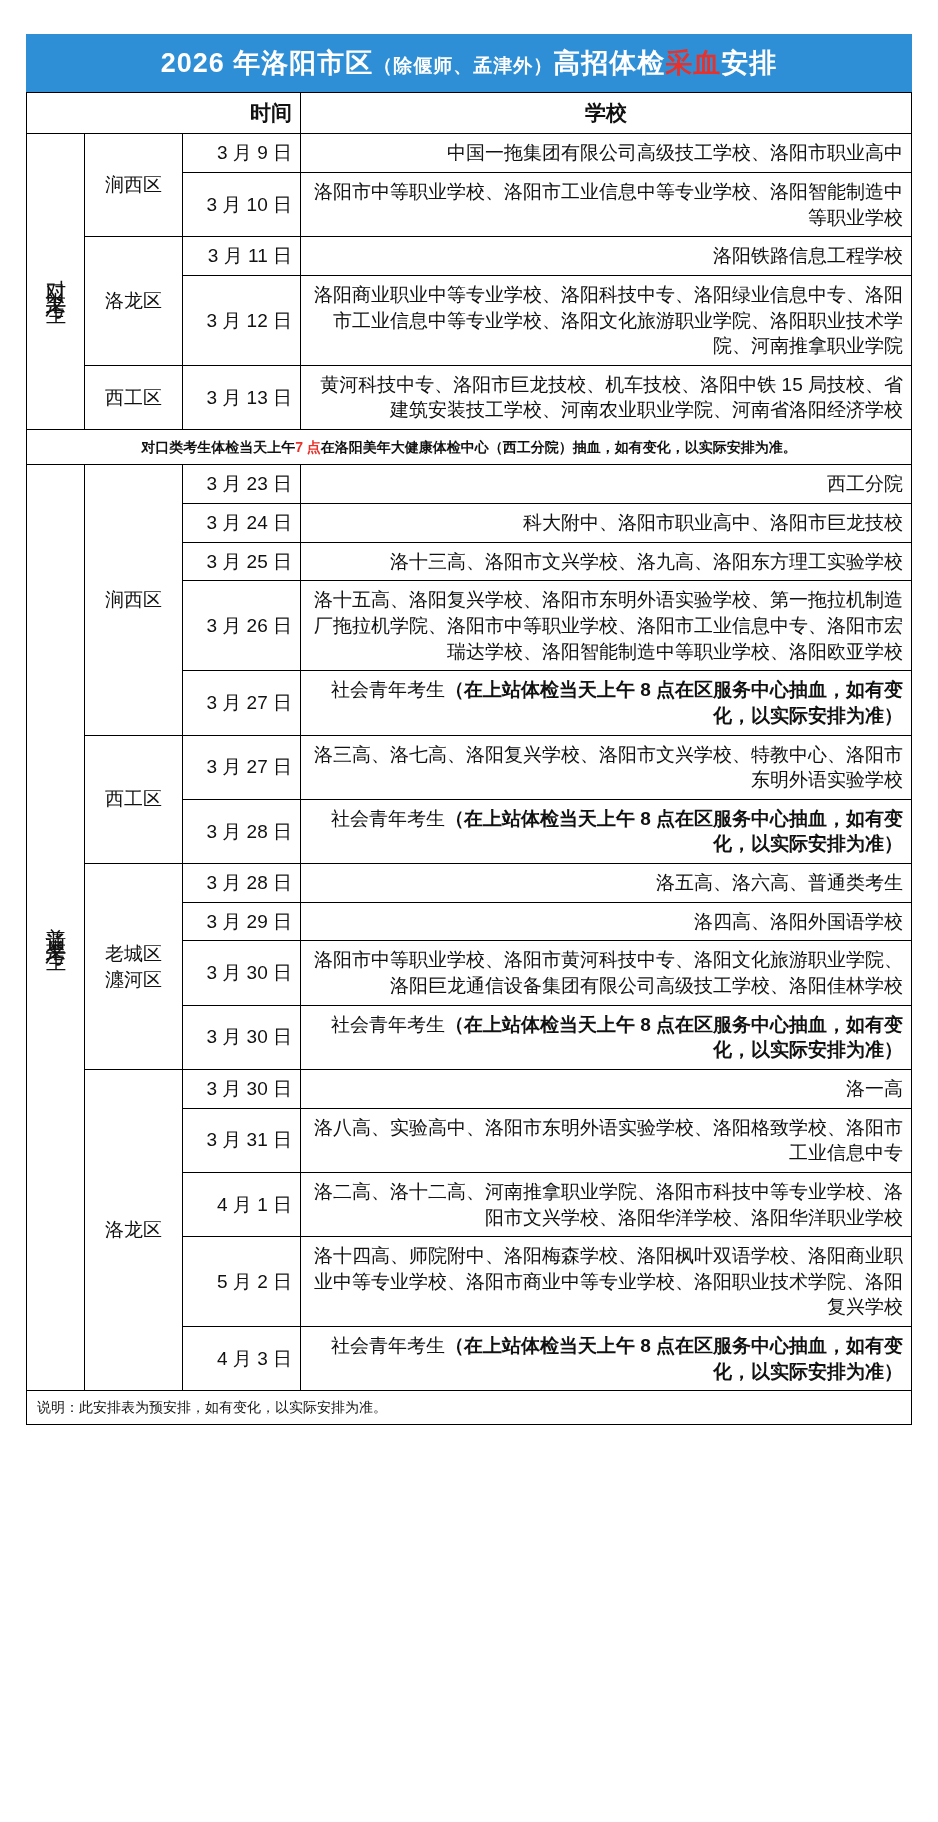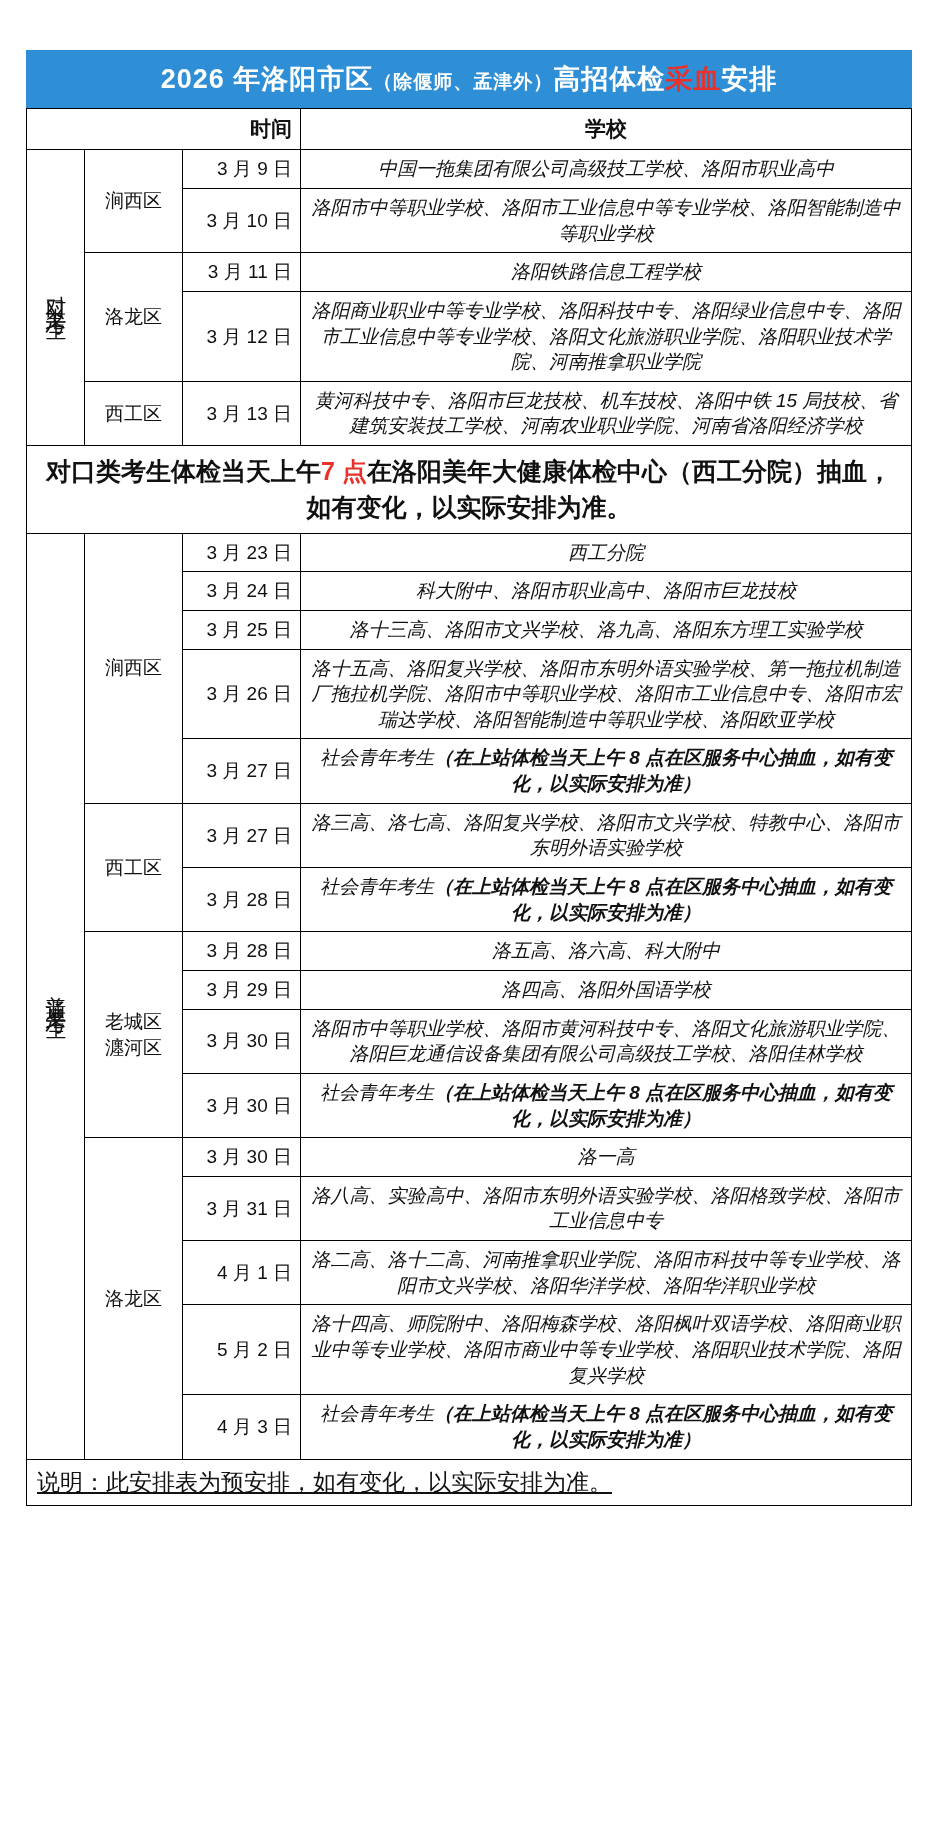--- a/index.html
+++ b/index.html
@@ -6,21 +6,20 @@
   body{
     width:938px;
     background:#ffffff;
     font-family:"Liberation Sans","DejaVu Sans",sans-serif;
     color:#111;
   }
   .page{
     width:938px;
     padding:34px 26px 10px 26px;
     box-sizing:border-box;
-    margin-top:16px;
   }
   .title-bar{
     background:#2f8fd6;
     color:#ffffff;
     height:58px;
     display:flex;
     align-items:center;
     justify-content:center;
     border:1px solid #2f8fd6;
     box-sizing:border-box;
@@ -51,36 +50,35 @@
   .c-cat .vtxt{
     writing-mode:vertical-rl;
     text-orientation:upright;
     letter-spacing:6px;
     display:inline-block;
     font-size:21px;
   }
   .c-dist{ width:98px; text-align:center; }
   .c-dist .dtxt{ display:block; }
   .c-date{ width:118px; text-align:right; white-space:nowrap;}
-  .c-school{ text-align:center;font-style:italic; }
+  .c-school{ text-align:right; }
   .note-row td{
     text-align:left;
     font-weight:bold;
-    font-size:25px;
+    font-size:14px;
     line-height:1.45;
     padding:7px 10px;
   }
   .note-row .hl{ color:#e8312a; }
   .note-center{ text-align:center; }
   .bold{ font-weight:bold; }
   .foot td{
     text-align:left;
-    font-size:23px;
+    font-size:14px;
     padding:7px 10px;
-    text-decoration:underline;
   }
   .hdr-time{ width:216px;text-align:right; }
 </style>
 </head>
 <body>
 
 <div class="page">
 
   <div class="title-bar">
     <div class="title-text">
@@ -174,21 +172,21 @@
           <span>社会青年考生</span><span class="bold">（在上站体检当天上午 8 点在区服务中心抽血，如有变化，以实际安排为准）</span>
         </td>
       </tr>
 
       <tr>
         <td class="c-dist" rowspan="4">
           <span class="dtxt">老城区</span>
           <span class="dtxt">瀍河区</span>
         </td>
         <td class="c-date">3 月 28 日</td>
-        <td class="c-school">洛五高、洛六高、科大附中</td>
+        <td class="c-school">洛五高、洛六高、普通类考生</td>
       </tr>
       <tr>
         <td class="c-date">3 月 29 日</td>
         <td class="c-school">洛四高、洛阳外国语学校</td>
       </tr>
       <tr>
         <td class="c-date">3 月 30 日</td>
         <td class="c-school">洛阳市中等职业学校、洛阳市黄河科技中专、洛阳文化旅游职业学院、洛阳巨龙通信设备集团有限公司高级技工学校、洛阳佳林学校</td>
       </tr>
       <tr>

